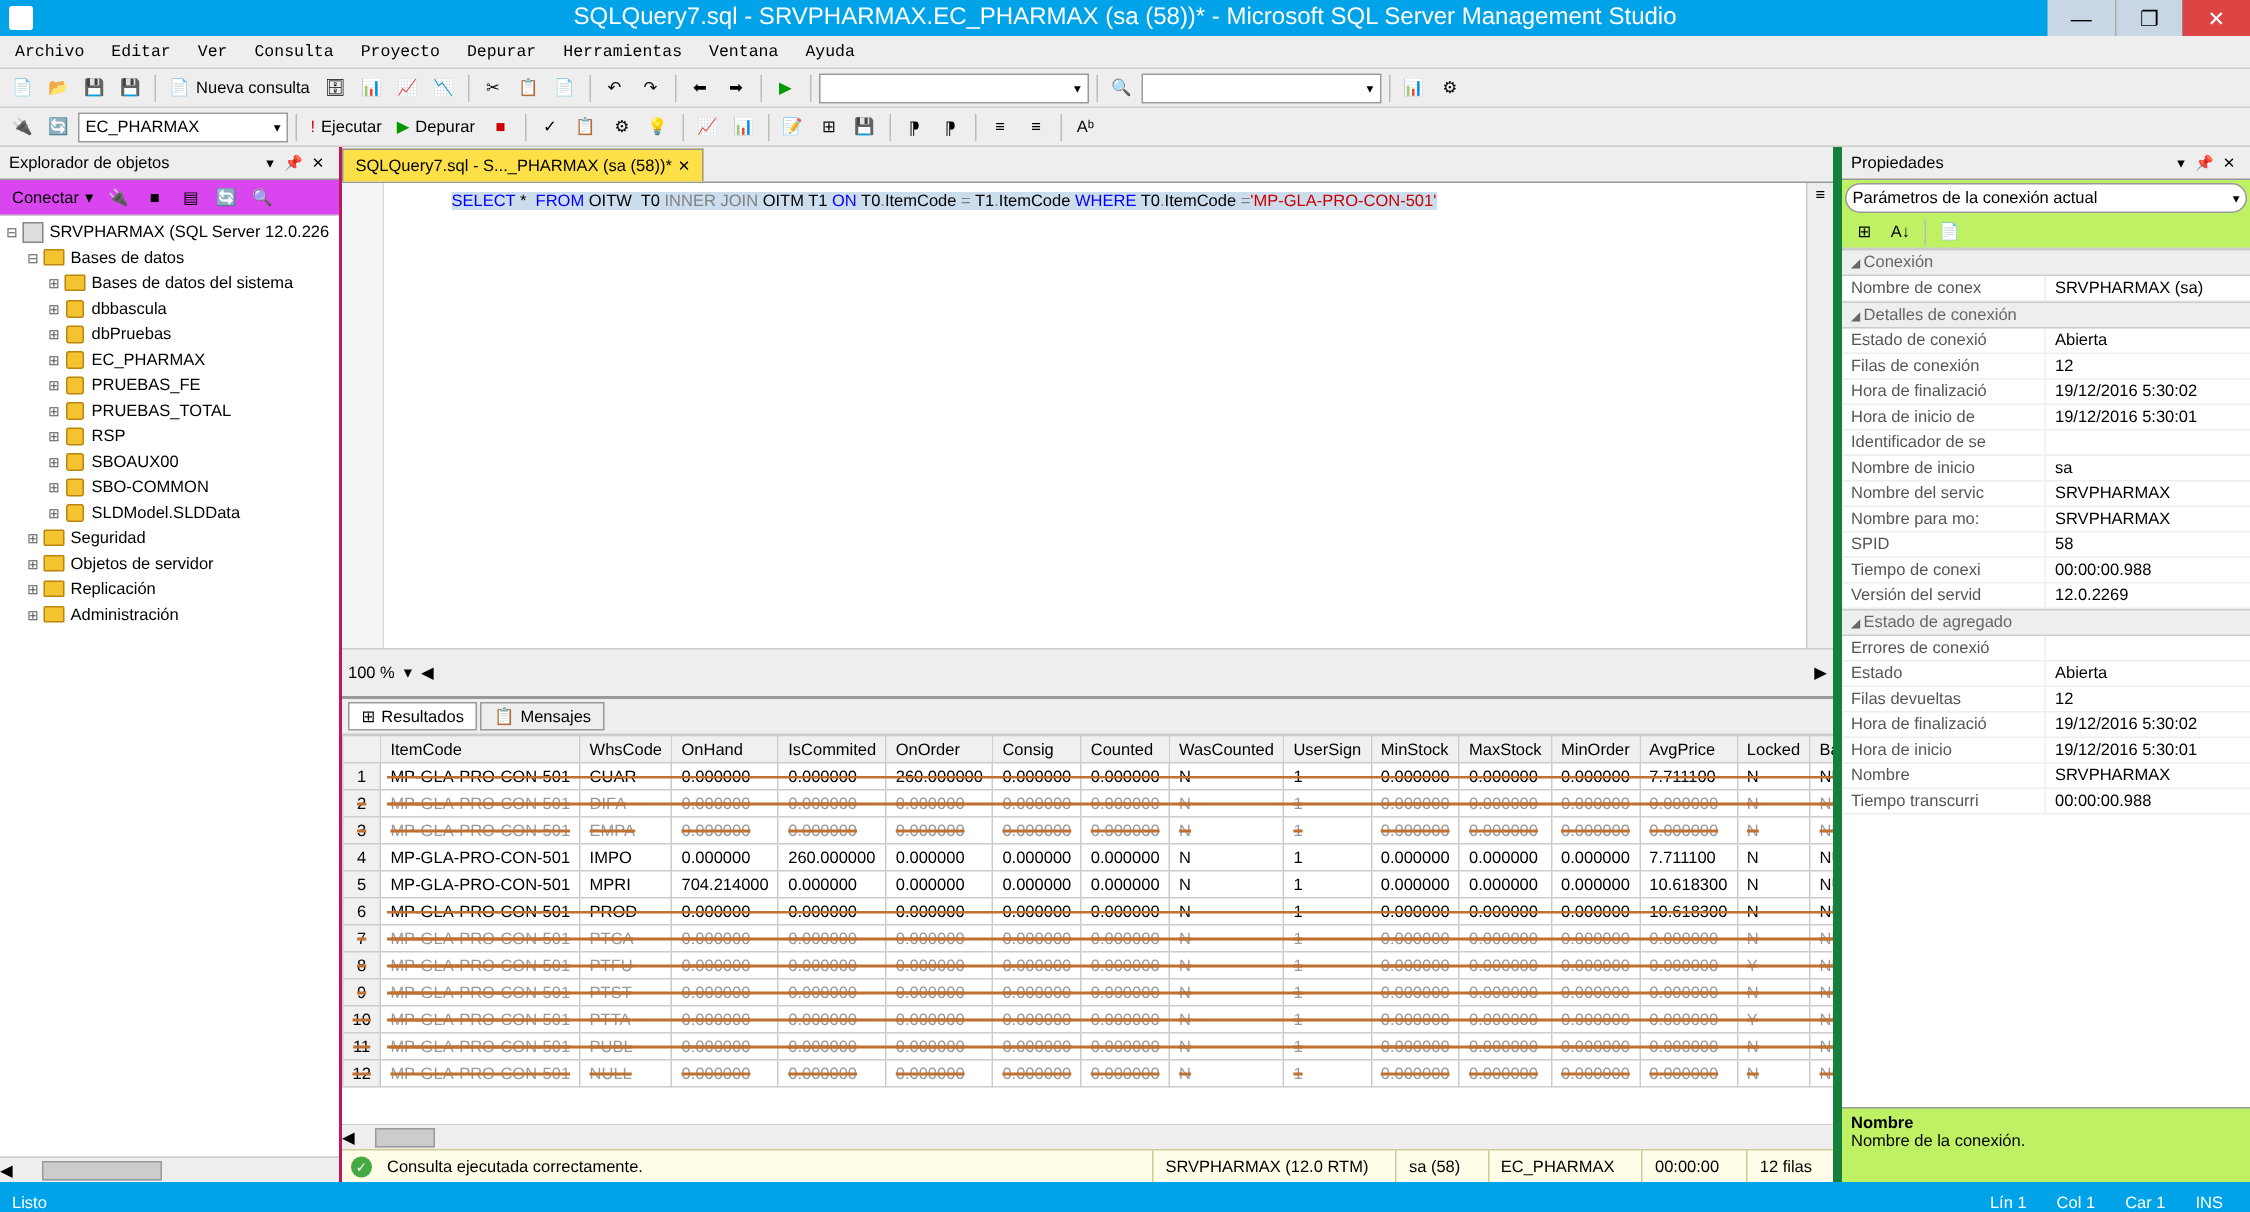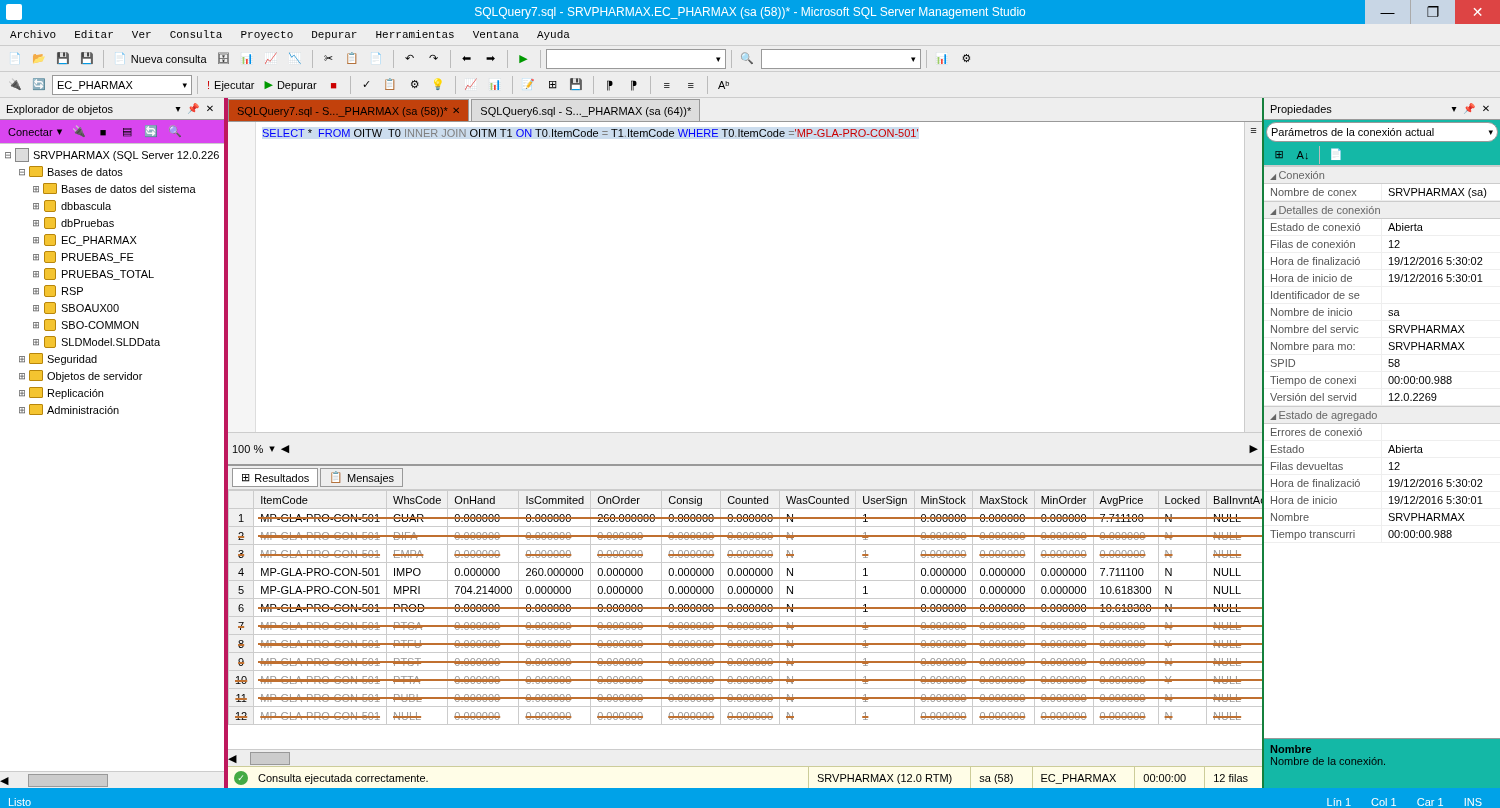--- a/index.html
+++ b/index.html
@@ -1,21 +1,21 @@
 <!DOCTYPE html>
 <html><head>
 <meta charset="utf-8">
 <style>
 * { margin: 0; padding: 0; box-sizing: border-box; font-family: "Segoe UI", Tahoma, sans-serif; font-size: 11px; }
 body { background: #fff; overflow: hidden; width: 1500px; height: 808px; }
 
 
 .titlebar { background: #00a2e8; height: 24px; display: flex; align-items: center; color: #fff; position: relative; padding-left: 6px; }
 .titlebar .app-icon { width: 16px; height: 16px; background: #fff; border-radius: 2px; margin-right: 6px; }
-.titlebar .title { position: absolute; left: 0; right: 0; text-align: center; font-size: 12px; }
+.titlebar .title { position: absolute; left: 0; right: 0; text-align: center; font-size: 16px; }
 .titlebar .winbtns { margin-left: auto; display: flex; height: 100%; }
 .titlebar .winbtns div { width: 45px; display: flex; align-items: center; justify-content: center; font-size: 14px; color: #000; }
 .titlebar .winbtns .min { background: #c8d6e5; }
 .titlebar .winbtns .max { background: #c8d6e5; border-left: 1px solid #aaa; }
 .titlebar .winbtns .close { background: #d44; color: #fff; }
 
 
 .menubar { background: #eee; height: 22px; display: flex; align-items: center; padding: 0 4px; gap: 6px; border-bottom: 1px solid #ccc; }
 .menubar span { padding: 2px 6px; font-family: Liberation Mono, monospace; }
 
@@ -24,42 +24,42 @@
 .tbtn { width: 22px; height: 22px; display: flex; align-items: center; justify-content: center; border: 1px solid transparent; }
 .tsep { width: 1px; height: 18px; background: #bbb; margin: 0 3px; }
 .tlabel { padding: 0 4px; display: flex; align-items: center; gap: 4px; }
 .tcombo { height: 20px; border: 1px solid #999; background: #fff; padding: 0 18px 0 4px; position: relative; min-width: 120px; display: flex; align-items: center; }
 .tcombo::after { content: "▾"; position: absolute; right: 4px; font-size: 9px; }
 
 
 .main { display: flex; height: calc(100% - 24px - 22px - 26px - 26px - 20px); }
 
 
-.panel { background: #eee; display: flex; flex-direction: column; border-right: 4px solid #be185d; }
+.panel { background: #eee; display: flex; flex-direction: column; border-right: 2px solid #be185d; }
 .panel-header { background: #eee; height: 22px; display: flex; align-items: center; padding: 0 6px; border-bottom: 1px solid #999; font-size: 11px; }
 .panel-header .spacer { flex: 1; }
 .panel-header .pbtn { width: 16px; height: 16px; font-size: 10px; display: flex; align-items: center; justify-content: center; }
 .panel-toolbar { background: #d946ef; height: 24px; display: flex; align-items: center; padding: 0 4px; gap: 2px; border-bottom: 1px solid #ccc; }
 .tree { background: #fff; flex: 1; overflow: auto; padding: 2px; }
 .tree-node { display: flex; align-items: center; height: 17px; white-space: nowrap; }
 .tree-toggle { width: 12px; text-align: center; font-size: 9px; color: #555; }
 .tree-icon { width: 16px; height: 14px; margin-right: 3px; display: flex; align-items: center; justify-content: center; }
 .folder-icon { width: 14px; height: 11px; background: #f4c430; border: 1px solid #b8860b; border-radius: 1px; }
 .drum-icon { width: 12px; height: 12px; background: #f4c430; border: 1px solid #b8860b; border-radius: 2px; }
 .server-icon { width: 14px; height: 14px; background: #ddd; border: 1px solid #888; }
 .hscroll { height: 17px; background: #eee; border-top: 1px solid #ccc; display: flex; align-items: center; }
 .hscroll .thumb { width: 80px; height: 13px; background: #ccc; border: 1px solid #999; margin-left: 20px; }
 
 
 .center { flex: 1; display: flex; flex-direction: column; background: #fff; min-width: 0; }
 .tabstrip { background: #eee; height: 24px; display: flex; align-items: flex-end; border-bottom: 1px solid #999; }
 .tab { height: 22px; padding: 0 8px; display: flex; align-items: center; border: 1px solid #999; border-bottom: none; background: #ddd; margin-right: 2px; gap: 4px; }
-.tab.active { background: #c2410c; }
+.tab.active { background: #fde047; }
 .tab .close { font-size: 10px; }
-.editor { flex: 0 0 auto; background: #fff; display: flex; position: relative; }
+.editor { flex: 0 0 auto; background: #fff; display: flex; position: relative; gap: 39px; }
 .editor .gutter { width: 28px; background: #f5f5f5; border-right: 1px solid #ddd; }
 .editor .code { padding: 4px 6px; font-family: Consolas, monospace; font-size: 12px; white-space: pre; }
 .kw { color: #0000ff; }
 .op { color: #808080; }
 .str { color: #c00; }
 .code .sel { background: #cde; }
 .zoombar { height: 32px; background: #eee; border-top: 1px solid #ccc; display: flex; align-items: center; padding: 0 4px; gap: 6px; }
 .nav-strip { width: 18px; background: #eee; border-left: 1px solid #ccc; display: flex; align-items: flex-start; justify-content: center; padding-top: 2px; }
 
 
@@ -75,21 +75,21 @@
 table.grid td.rownum { background: #f0f0f0; text-align: center; width: 30px; }
 tr.redacted td:not(.rownum) { position: relative; color: #999; }
 tr.redacted::after { content: ""; position: absolute; left: 30px; right: 0; height: 2px; background: #c07030; transform: translateY(-10px); }
 tr.redacted td { text-decoration: line-through; text-decoration-color: #c07030; text-decoration-thickness: 2px; }
 .status-strip { height: 22px; background: #fffde7; border-top: 1px solid #cc9; display: flex; align-items: center; padding: 0 6px; gap: 10px; }
 .status-strip .ok { width: 14px; height: 14px; border-radius: 50%; background: #4a4; display: flex; align-items: center; justify-content: center; color: #fff; font-size: 9px; }
 .status-strip .spacer { flex: 1; }
 .status-strip .cell { border-left: 1px solid #cc9; padding: 0 8px; height: 100%; display: flex; align-items: center; }
 
 
-.props { width: 238px; background: #14b8a6; border-left: 2px solid #15803d; display: flex; flex-direction: column; }
+.props { width: 278px; background: #bef264; border-left: 6px solid #15803d; display: flex; flex-direction: column; }
 .props .combo { margin: 2px; border-radius: 10px; }
 .props-toolbar { height: 22px; display: flex; align-items: center; padding: 0 4px; gap: 2px; border-bottom: 1px solid #ccc; }
 .props-grid { flex: 1; background: #fff; overflow: auto; }
 .pcat { background: #eee; padding: 2px 6px; color: #666; border-top: 1px solid #ccc; border-bottom: 1px solid #ccc; }
 .pcat::before { content: "◢ "; font-size: 8px; }
 .prow { display: flex; border-bottom: 1px solid #eee; }
 .prow .pk { width: 50%; padding: 2px 6px; color: #555; border-right: 1px solid #eee; overflow: hidden; text-overflow: ellipsis; white-space: nowrap; }
 .prow .pv { width: 50%; padding: 2px 6px; overflow: hidden; text-overflow: ellipsis; white-space: nowrap; }
 .props-desc { border-top: 1px solid #999; padding: 4px 6px; height: 50px; }
 .props-desc b { display: block; }
@@ -335,23 +335,20 @@
         <span>◀</span>
         <div class="thumb"></div>
       </div>
   </div>
 
   <div class="center">
     <div class="tabstrip">
       <div class="tab active">
           <span>SQLQuery7.sql - S..._PHARMAX (sa (58))*</span>
           <span class="close">✕</span>
-        </div>
-      <div class="tab">
-          <span>SQLQuery6.sql - S..._PHARMAX (sa (64))*</span>
         </div>
     </div>
     <div style="display:flex; flex:0 0 310px;">
       <div class="editor" style="flex:1">
         <div class="gutter"></div>
         <div class="code"><span class="sel"><span class="kw">SELECT</span> *  <span class="kw">FROM</span> OITW  T0 <span class="op">INNER</span> <span class="op">JOIN</span> OITM T1 <span class="kw">ON</span> T0<span class="op">.</span>ItemCode <span class="op">=</span> T1<span class="op">.</span>ItemCode <span class="kw">WHERE</span> T0<span class="op">.</span>ItemCode <span class="op">=</span><span class="str">'MP-GLA-PRO-CON-501'</span></span></div>
       </div>
       <div class="nav-strip">≡</div>
     </div>
     <div class="zoombar">

